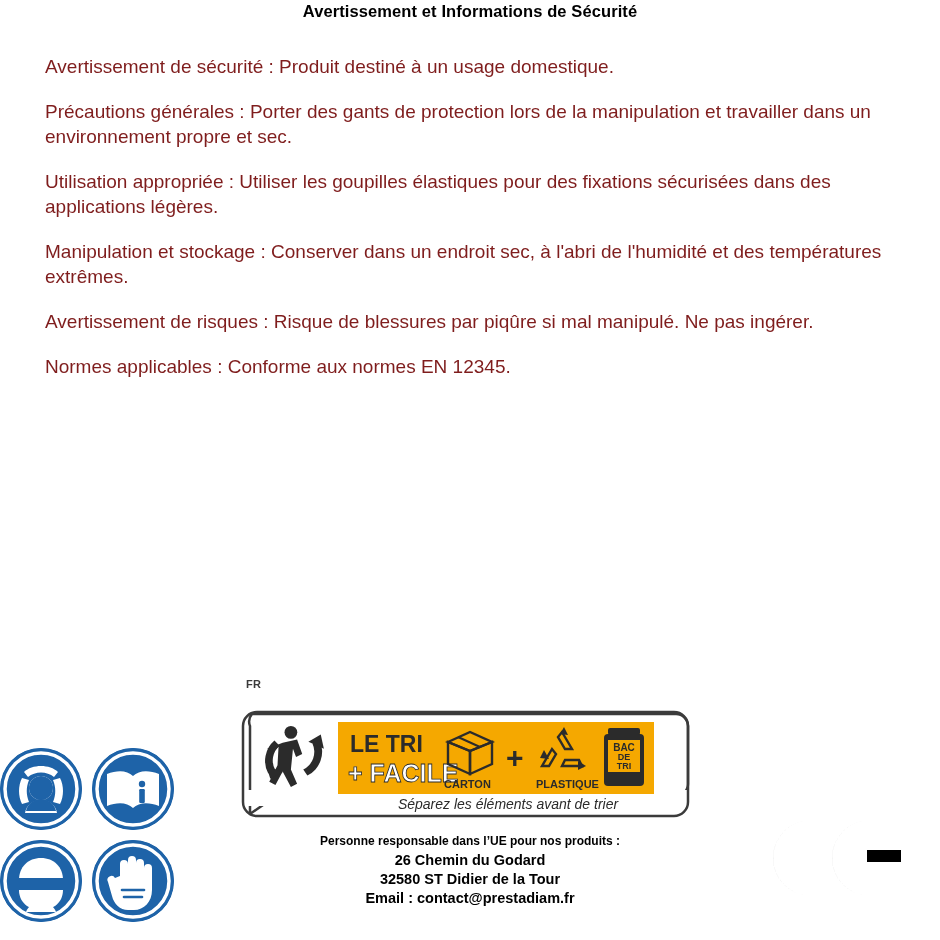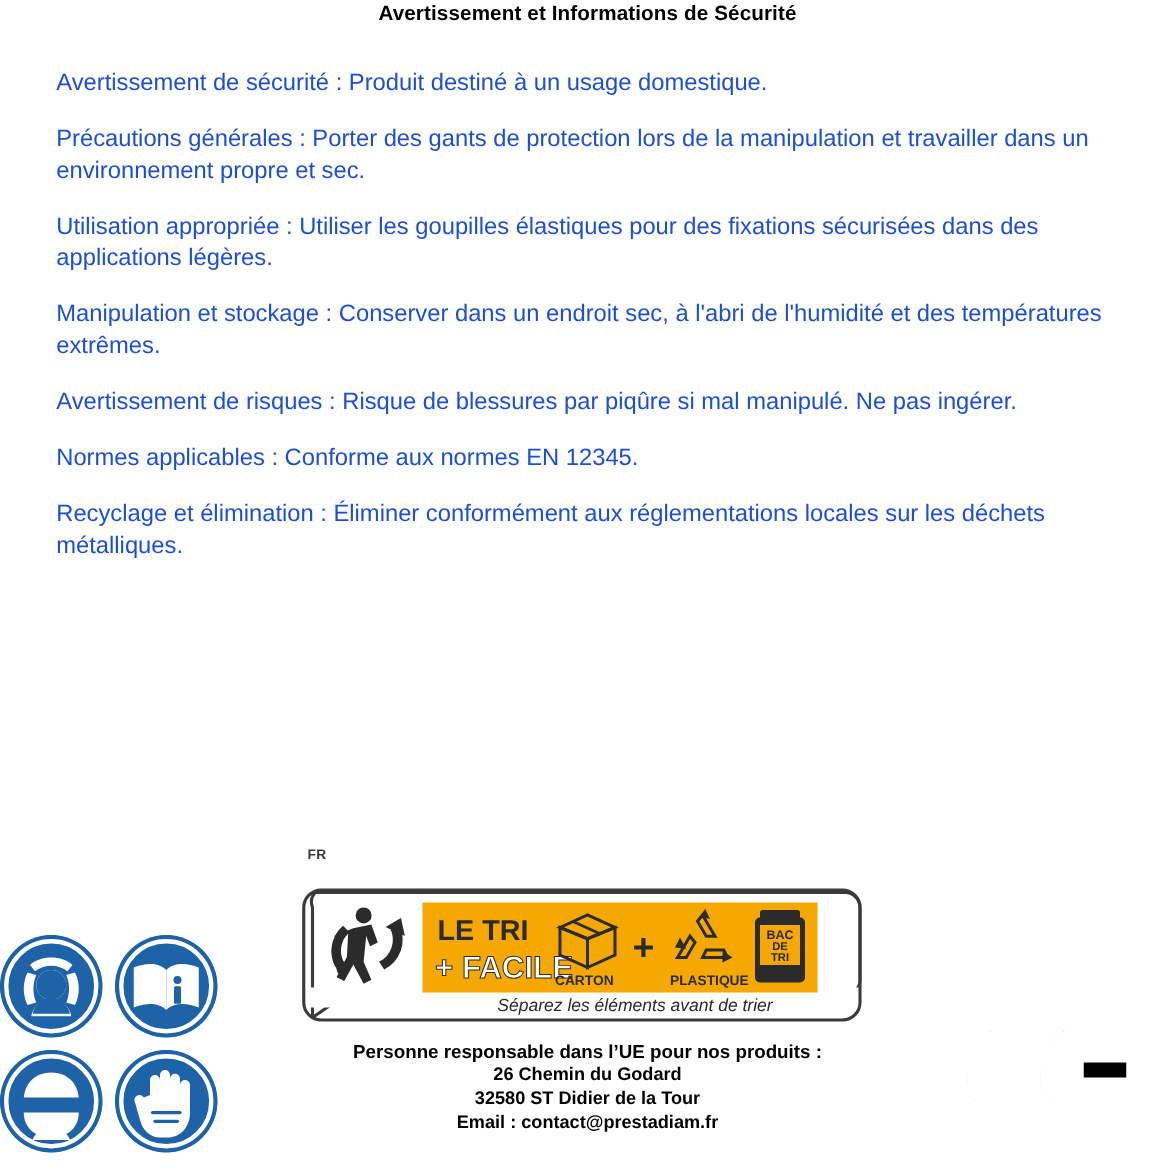--- a/index.html
+++ b/index.html
@@ -38,21 +38,21 @@
   .body-text {
     position: absolute;
     top: 54px;
     left: 45px;
     width: 845px;
   }
   .para {
     font-size: 19px;
     line-height: 25px;
     margin: 0 0 20px 0;
-    color: #1d4ed8;
+    color: #7f1d1d;
   }
   .para:last-child { margin-bottom: 0; }
 
   
   .pictos {
     position: absolute;
     left: 0px;
     top: 748px;
     width: 180px;
   }
@@ -98,21 +98,21 @@
     position: absolute;
     left: 180px;
     top: 832px;
     width: 580px;
     text-align: center;
     font-size: 14.5px;
     font-weight: bold;
     line-height: 19px;
     color: #000;
   }
-  .resp .line-1 { font-size: 15px; text-align: center; }
+  .resp .line-1 { font-size: 12px; text-align: center; }
 
   
   .ce-mark {
     position: absolute;
     left: 757px;
     top: 812px;
     width: 150px;
     height: 92px;
   }
 </style>
@@ -123,21 +123,20 @@
 
   <div class="doc-title">Avertissement et Informations de Sécurité</div>
 
   <div class="body-text">
     <p class="para">Avertissement de sécurité : Produit destiné à un usage domestique.</p>
     <p class="para">Précautions générales : Porter des gants de protection lors de la manipulation et travailler dans un environnement propre et sec.</p>
     <p class="para">Utilisation appropriée : Utiliser les goupilles élastiques pour des fixations sécurisées dans des applications légères.</p>
     <p class="para">Manipulation et stockage : Conserver dans un endroit sec, à l'abri de l'humidité et des températures extrêmes.</p>
     <p class="para">Avertissement de risques : Risque de blessures par piqûre si mal manipulé. Ne pas ingérer.</p>
     <p class="para">Normes applicables : Conforme aux normes EN 12345.</p>
-    <p class="para">Recyclage et élimination : Éliminer conformément aux réglementations locales sur les déchets métalliques.</p>
   </div>
 
   <div class="pictos">
     <div class="picto-row">
 
       <div class="picto">
         <svg width="82" height="82" viewBox="0 0 82 82">
           <circle cx="41" cy="41" r="41" fill="#1e63a8"></circle>
           <circle cx="41" cy="41" r="36" fill="none" stroke="#ffffff" stroke-width="3.5"></circle>
 

